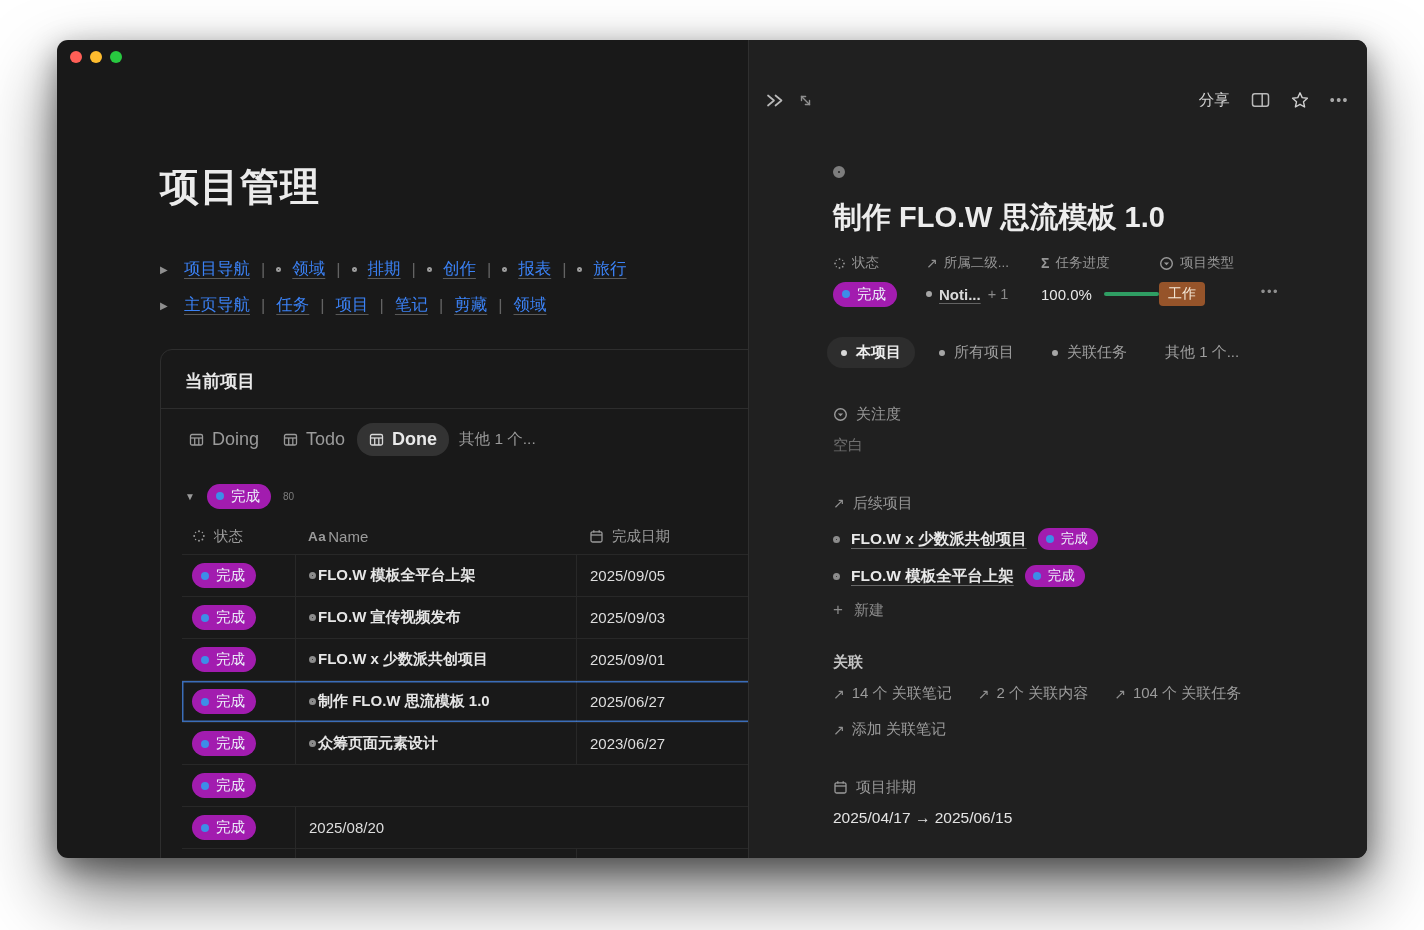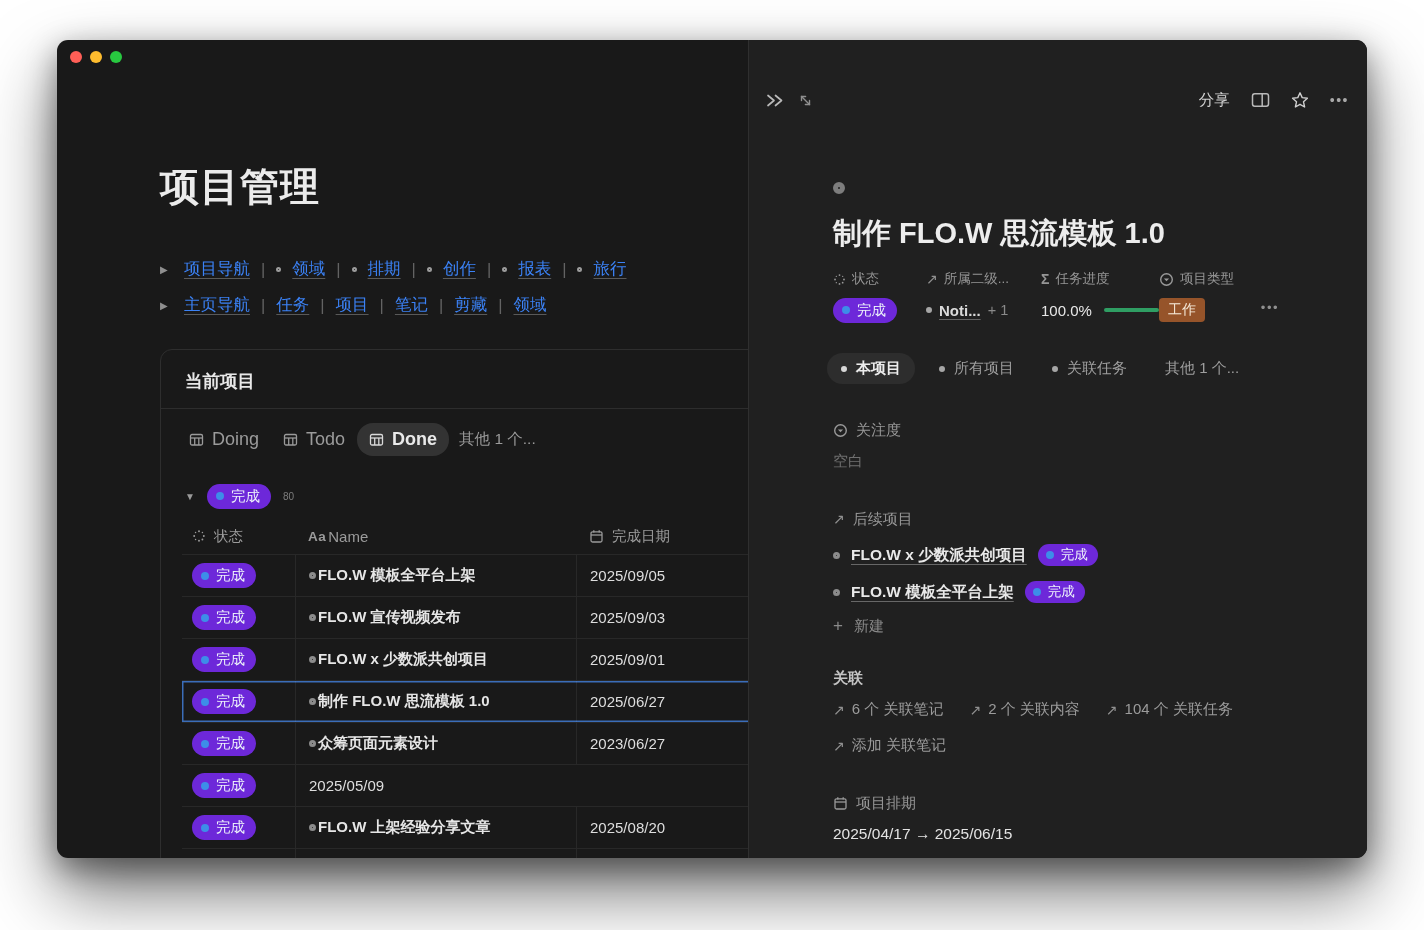--- a/index.html
+++ b/index.html
@@ -38,40 +38,40 @@
   .board { position:absolute; left:103px; top:309px; width:720px; height:520px; border:1px solid #2e2e2e; border-radius:12px; }
   .board-title { padding:19px 24px 15px; font-size:17.5px; font-weight:700; color:#e8e8e8; border-bottom:1px solid rgba(255,255,255,.09); }
   .views-row { display:flex; align-items:center; padding:14px 14px 0 16px; }
   .view-tab { display:flex; align-items:center; gap:8px; padding:6px 12px; border-radius:16px; color:#9b9b9b; font-size:18px; cursor:pointer; }
   .view-tab.active { background:#333333; color:#eaeaea; font-weight:700; }
   .more-views { color:#9b9b9b; margin-left:10px; font-size:15.5px; cursor:pointer; }
   .ic-gray { color:#9a9a9a; display:flex; cursor:pointer; }
 
   .group-row { display:flex; align-items:center; gap:12px; margin:26px 0 0 24px; height:28px; }
   .tri-down { color:#9a9a9a; font-size:10px; cursor:pointer; }
-  .badge { display:inline-flex; align-items:center; gap:7px; background:#6d28d9; border-radius:999px; padding:3px 11px 3px 9px; color:#edf2fa; font-size:14.5px; font-weight:500; white-space:nowrap; }
+  .badge { display:inline-flex; align-items:center; gap:7px; background:#a21caf; border-radius:999px; padding:3px 11px 3px 9px; color:#edf2fa; font-size:14.5px; font-weight:500; white-space:nowrap; }
   .badge .dot { width:8px; height:8px; border-radius:50%; background:#3d8de8; flex:none; }
   .badge.sm { padding:2px 10px 2px 8px; font-size:13.5px; }
   .group-count { color:#7d7d7d; font-size:10px; }
 
   .thead { display:grid; grid-template-columns:113px 281px 1fr; margin:8px 0 0 21px; height:36px; align-items:center; color:#9b9b9b; font-size:14.5px; }
   .th { display:flex; align-items:center; gap:8px; padding-left:10px; }
   .th-aa { font-size:13.5px; color:#9b9b9b; letter-spacing:.5px; }
   .trows { margin-left:21px; }
   .trow { position:relative; display:grid; grid-template-columns:113px 281px 1fr; height:42px; border-top:1px solid rgba(255,255,255,.065); cursor:pointer; }
   .trow.selected { box-shadow:inset 0 0 0 1.5px #3b6db8; }
   .trow.partial { height:14px; }
   .cell { display:flex; align-items:center; padding-left:10px; overflow:hidden; }
   .c-name,.c-date { border-left:1px solid rgba(255,255,255,.065); padding-left:13px; }
   .c-name { gap:2px; color:#e6e6e6; font-size:15px; font-weight:600; white-space:nowrap; }
   .c-date { color:#dedede; font-size:15px; }
 
   
   .peek { position:absolute; right:0; top:0; width:619px; height:100%; background:#202020; border-left:1px solid rgba(255,255,255,.07); overflow:hidden; }
-  .peek-toolbar { display:flex; align-items:center; margin:44px 18px 16px 17px; height:32px; }
+  .peek-toolbar { display:flex; align-items:center; margin:44px 18px 0 17px; height:32px; }
   .ptb-left { display:flex; align-items:center; gap:14px; color:#a0a0a0; }
   .ptb-right { margin-left:auto; display:flex; align-items:center; gap:21px; }
   .share { color:#d2d2d2; font-size:15.5px; cursor:pointer; }
   .icbtn { display:flex; color:#b9b9b9; cursor:pointer; }
   .dots { color:#a8a8a8; font-size:14px; letter-spacing:1.5px; cursor:pointer; white-space:nowrap; }
 
   .peek-content { margin:0 36px 0 84px; position:relative; }
   .peek-icon { margin-top:50px; cursor:pointer; }
   .peek-title { margin:16px 0 0; font-size:29px; font-weight:700; color:#ededed; cursor:text; }
 
@@ -309,32 +309,27 @@
               </div>
             <div class="cell c-date">2023/06/27</div>
           </div>
           <div class="trow">
             <div class="cell">
                 <span class="badge">
                   <i class="dot"></i>
                   <span>完成</span>
                 </span>
               </div>
-            <div class="cell c-date">2025/05/09</div>
           </div>
           <div class="trow">
             <div class="cell">
                 <span class="badge">
                   <i class="dot"></i>
                   <span>完成</span>
                 </span>
-              </div>
-            <div class="cell c-name">
-                <span class="ring ring-md"></span>
-                <span>FLO.W 上架经验分享文章</span>
               </div>
             <div class="cell c-date">2025/08/20</div>
           </div>
           <div class="trow partial">
             <div class="cell"></div>
               <div class="cell c-name"></div>
               <div class="cell c-date"></div>
           </div>
         </div>
       </div>
@@ -496,21 +491,21 @@
             <span class="plus-glyph">+</span>
             <span>新建</span>
           </div>
         </div>
 
         <div class="relations">
           <div class="rel-h">关联</div>
           <div class="rel-links">
             <span class="rl">
               <span class="arrow">↗</span>
-              <span>6 个 关联笔记</span>
+              <span>14 个 关联笔记</span>
             </span>
             <span class="rl">
               <span class="arrow">↗</span>
               <span>2 个 关联内容</span>
             </span>
             <span class="rl">
               <span class="arrow">↗</span>
               <span>104 个 关联任务</span>
             </span>
           </div>

